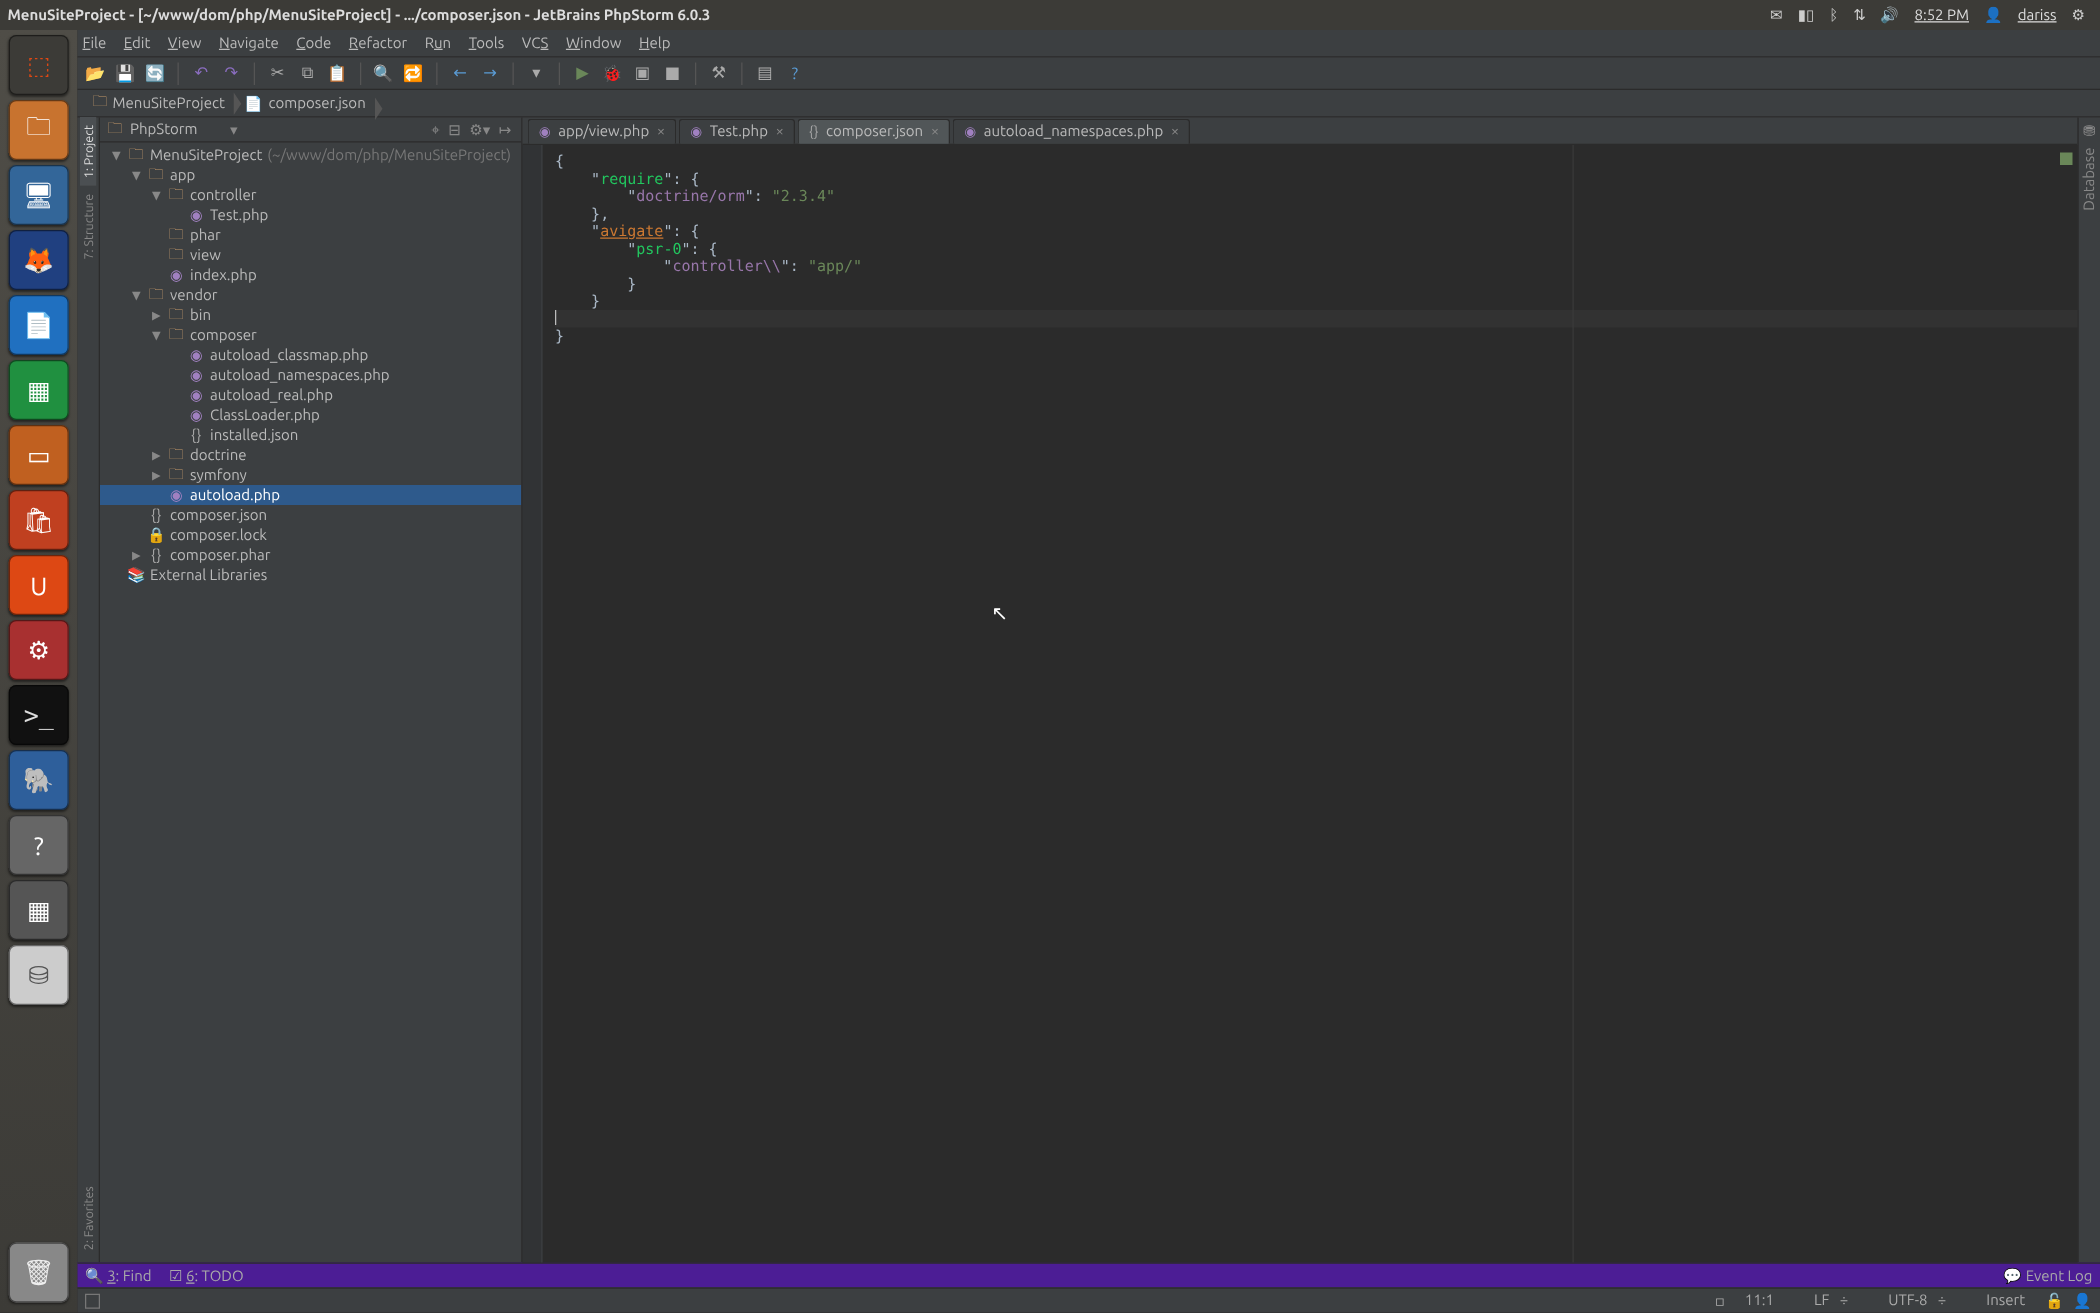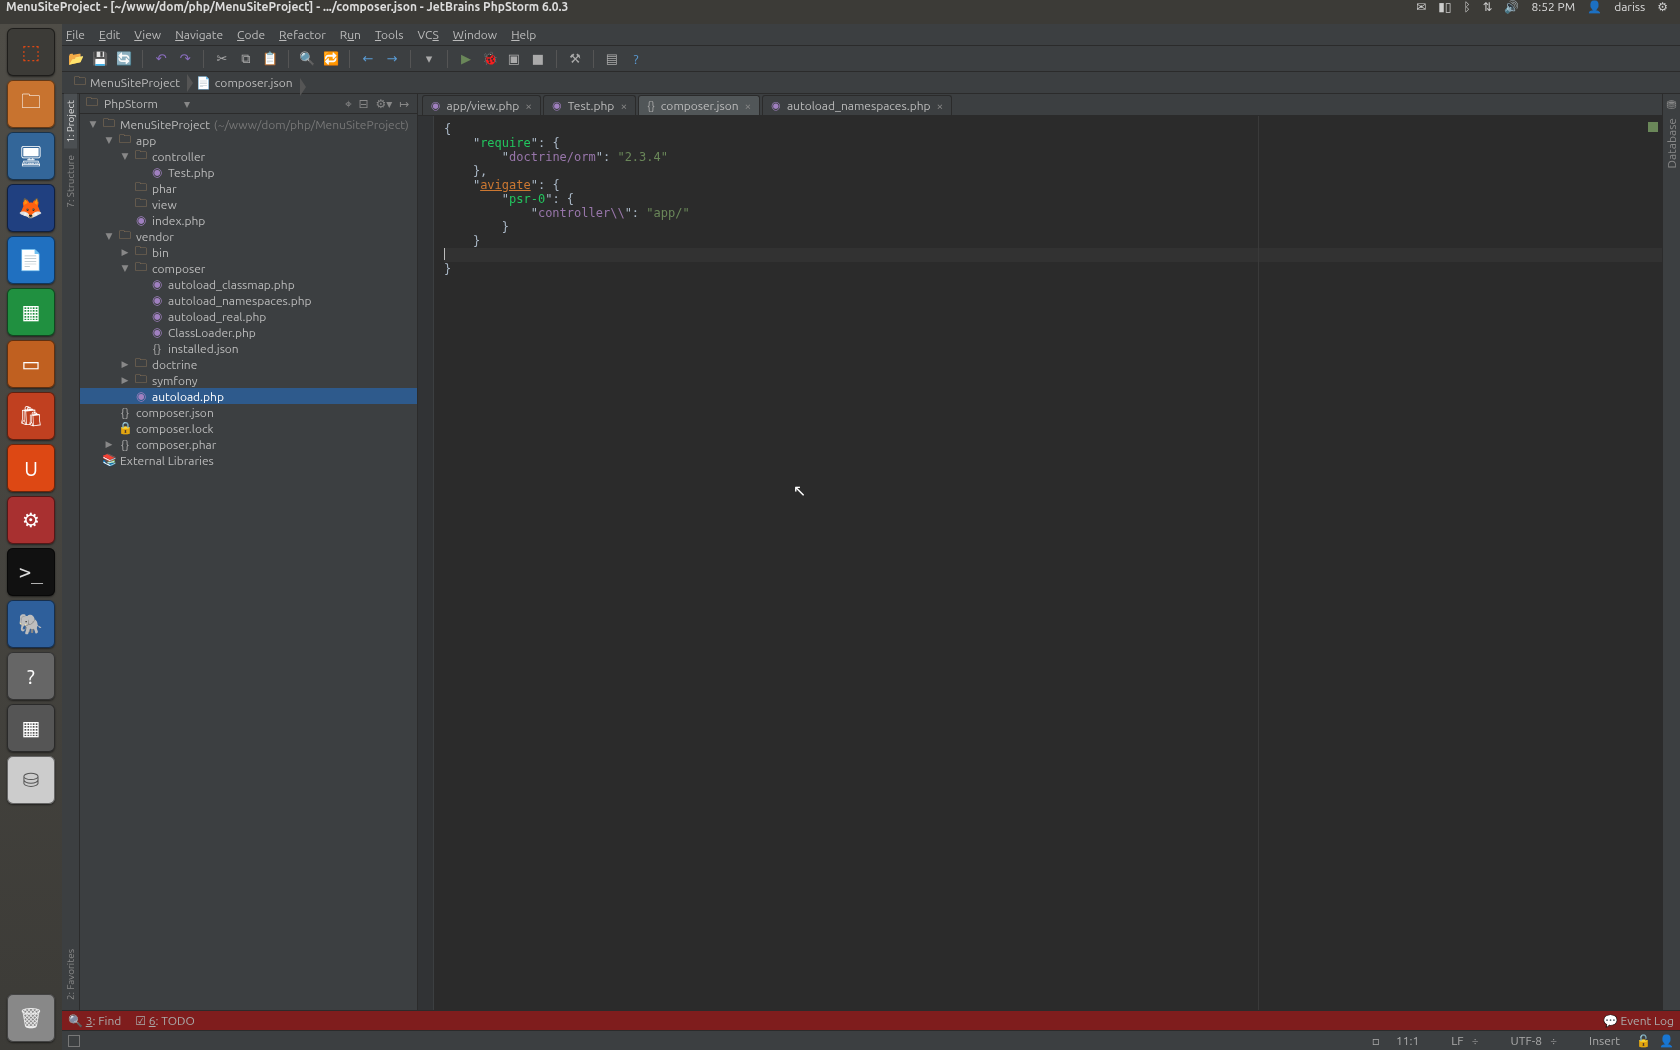--- a/index.html
+++ b/index.html
@@ -9,27 +9,27 @@
     font-size:12px;
     background:#2b2b2b;
     color:#bbb;
     overflow:hidden;
   }
   
   .top-panel {
     position:absolute; left:0; top:0; width:1680px; height:24px;
     background:#3c3b37;
     color:#ddd;
-    display:flex; align-items:flex-start;
+    display:flex; align-items:center;
     padding:0 6px;
   }
   .top-panel .title { font-weight:bold; flex:none; }
   .top-panel .spacer { flex:1; }
   .top-panel .sys-icon { margin:0 6px; opacity:.9; }
-  .top-panel .sys-text { margin:0 6px; }
+  .top-panel .sys-text { margin:0 6px;text-decoration:underline; }
   
   .launcher {
     position:absolute; left:0; top:24px; width:62px; height:1026px;
     background:linear-gradient(#4f4d47,#3c3b37);
     display:flex; flex-direction:column; align-items:center;
     padding-top:4px; gap:4px;
   }
   .launcher .lbtn {
     width:48px; height:48px; border-radius:6px;
     display:flex; align-items:center; justify-content:center;
@@ -171,21 +171,21 @@
     position:absolute; top:0; bottom:0; left:840px; width:1px; background:#3a3a3a;
   }
 
   .right-gutter{
     width:18px; background:#3c3f41; border-left:1px solid #2b2b2b;
     display:flex; flex-direction:column; align-items:center;
   }
   .right-gutter .vtab{ writing-mode:vertical-rl; padding:6px 1px; color:#888; }
 
   .bottom-tools{
-    height:20px; background:#7f1d1d; border-top:1px solid #2b2b2b;
+    height:20px; background:#4c1d95; border-top:1px solid #2b2b2b;
     display:flex; align-items:center; padding:0 6px; gap:14px; color:#aaa;
   }
   .bottom-tools .spacer{flex:1;}
   .statusbar{
     height:20px; background:#3c3f41; border-top:1px solid #2b2b2b;
     display:flex; align-items:center; padding:0 6px; color:#aaa;
   }
   .statusbar .spacer{flex:1;}
   .status-cell{ margin:0 16px; }
 

